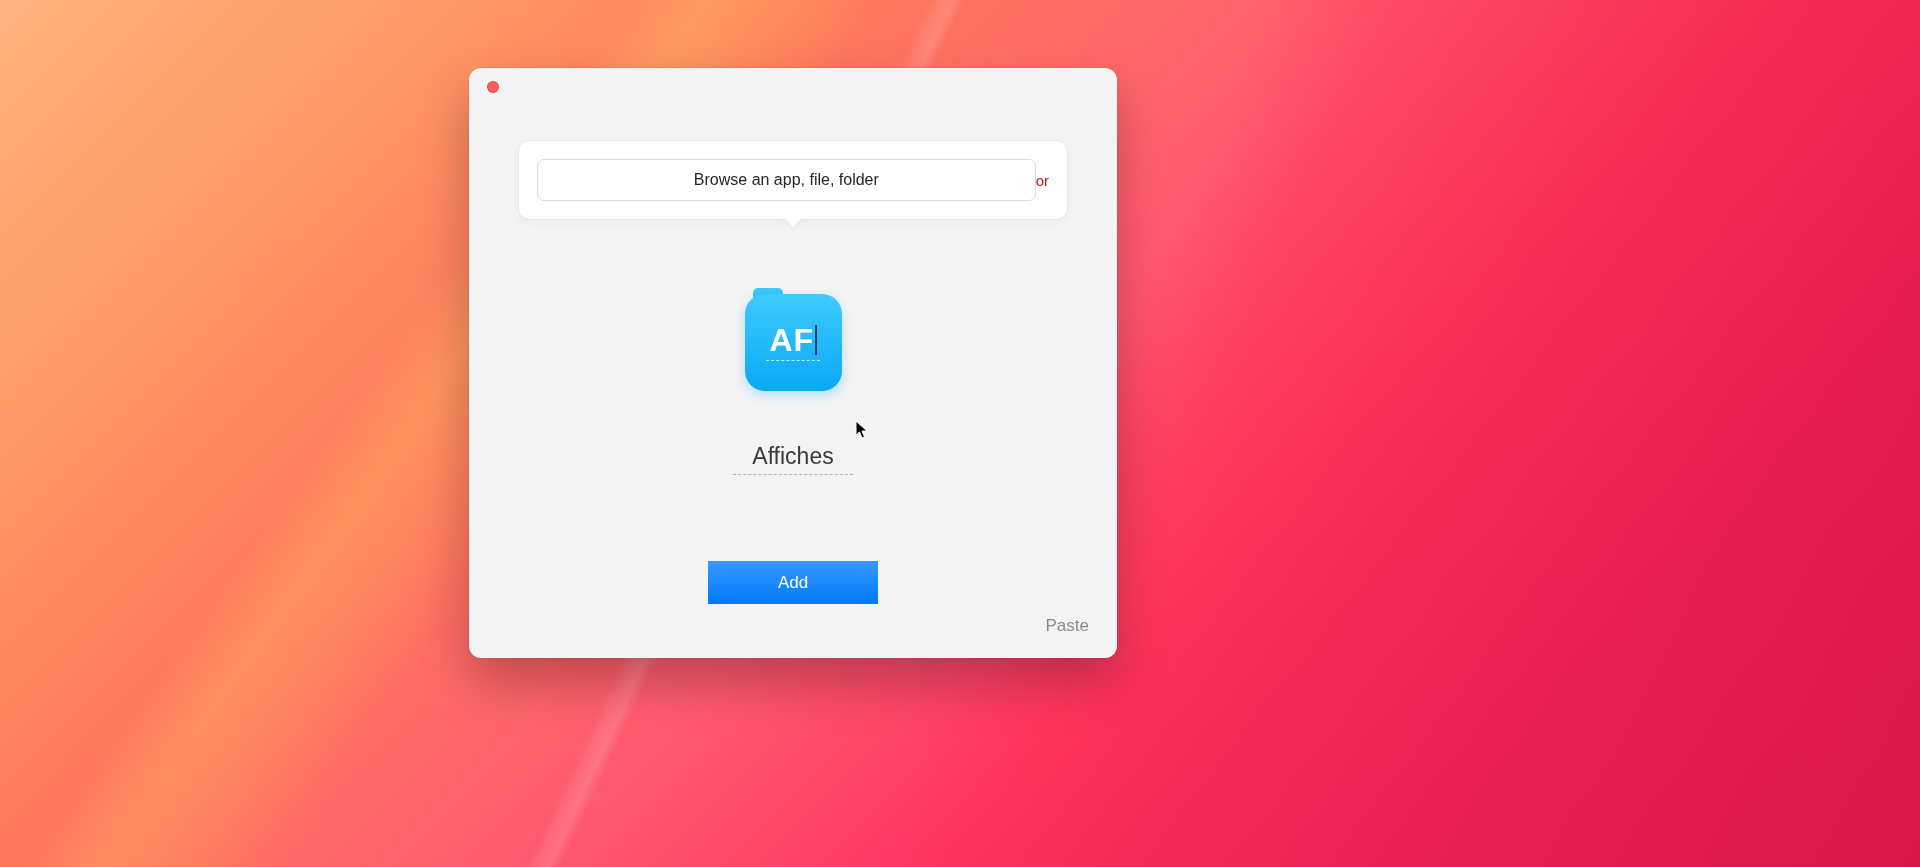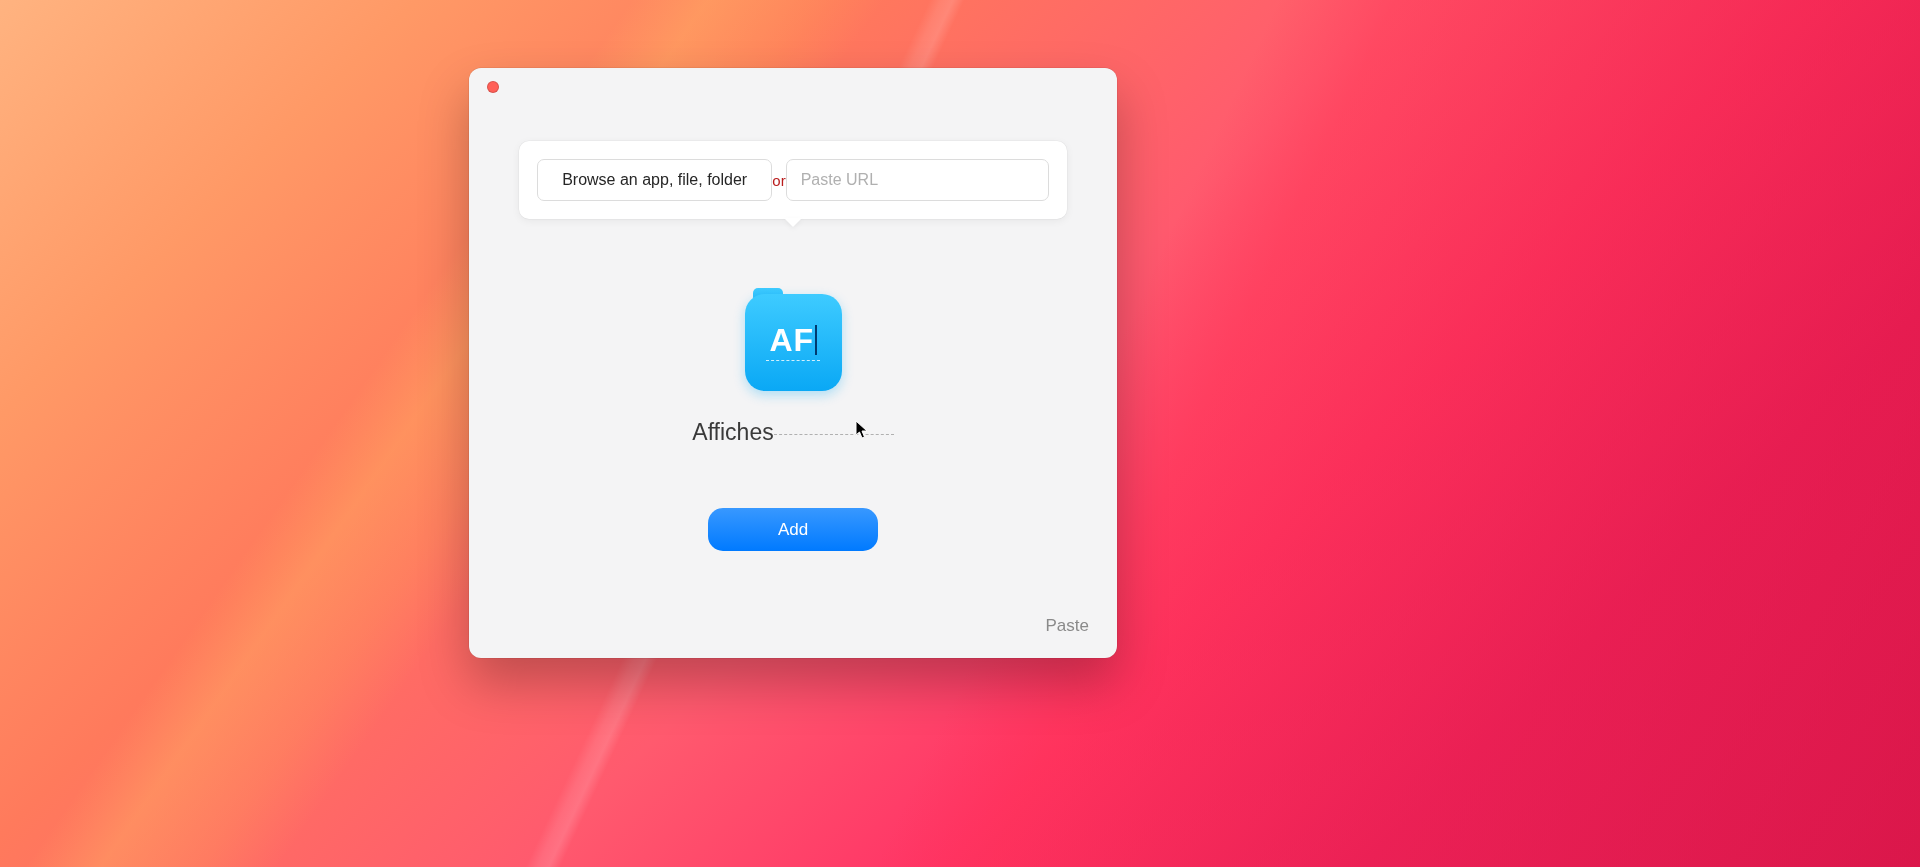--- a/index.html
+++ b/index.html
@@ -143,20 +143,21 @@
     
     .url-input::placeholder {
       color: #b0b0b0;
     }
     
     .preview-area {
       margin-top: 75px;
       display: flex;
       flex-direction: column;
       align-items: center;
+      gap: 24px;
     }
     
     .icon-preview {
       width: 97px;
       height: 97px;
       position: relative;
     }
     
     .folder-icon {
       width: 97px;
@@ -206,21 +207,21 @@
     
     .icon-text-underline {
       margin-top: 4px;
       width: 54px;
       border-bottom: 1.5px dashed rgba(255,255,255,0.8);
     }
     
     .item-name-container {
       margin-top: 28px;
       display: flex;
-      flex-direction: row;
+      flex-direction: column;
       align-items: center;
       position: relative;
       justify-content: flex-end;
     }
     
     .item-name {
       font-size: 23px;
       color: #3a3a3a;
       border: none;
       background: transparent;
@@ -244,21 +245,21 @@
       pointer-events: none;
       z-index: 100;
     }
     
     .add-button {
       margin-top: 62px;
       width: 170px;
       height: 43px;
       background: linear-gradient(180deg, #3898ff 0%, #007aff 100%);
       border: none;
-      border-radius: 15px;
+      border-radius: 0;
       color: #ffffff;
       font-size: 17px;
       font-weight: 500;
       cursor: pointer;
       font-family: inherit;
     }
     
     .reset-button {
       position: absolute;
       right: 28px;
@@ -278,21 +279,20 @@
 
 <div class="window">
 
   <div class="titlebar">
     <div class="traffic-light"></div>
   </div>
 
   <div class="input-panel">
     <button class="browse-button">Browse an app, file, folder</button>
     <span class="separator-or">or</span>
-    <input type="text" class="url-input" placeholder="Paste URL" style="">
   </div>
 
   <div class="preview-area">
 
     <div class="icon-preview">
       <div class="folder-tab"></div>
       <div class="folder-icon">
         <div class="icon-text-container">
           <div class="icon-text">
             <span>AF</span>

